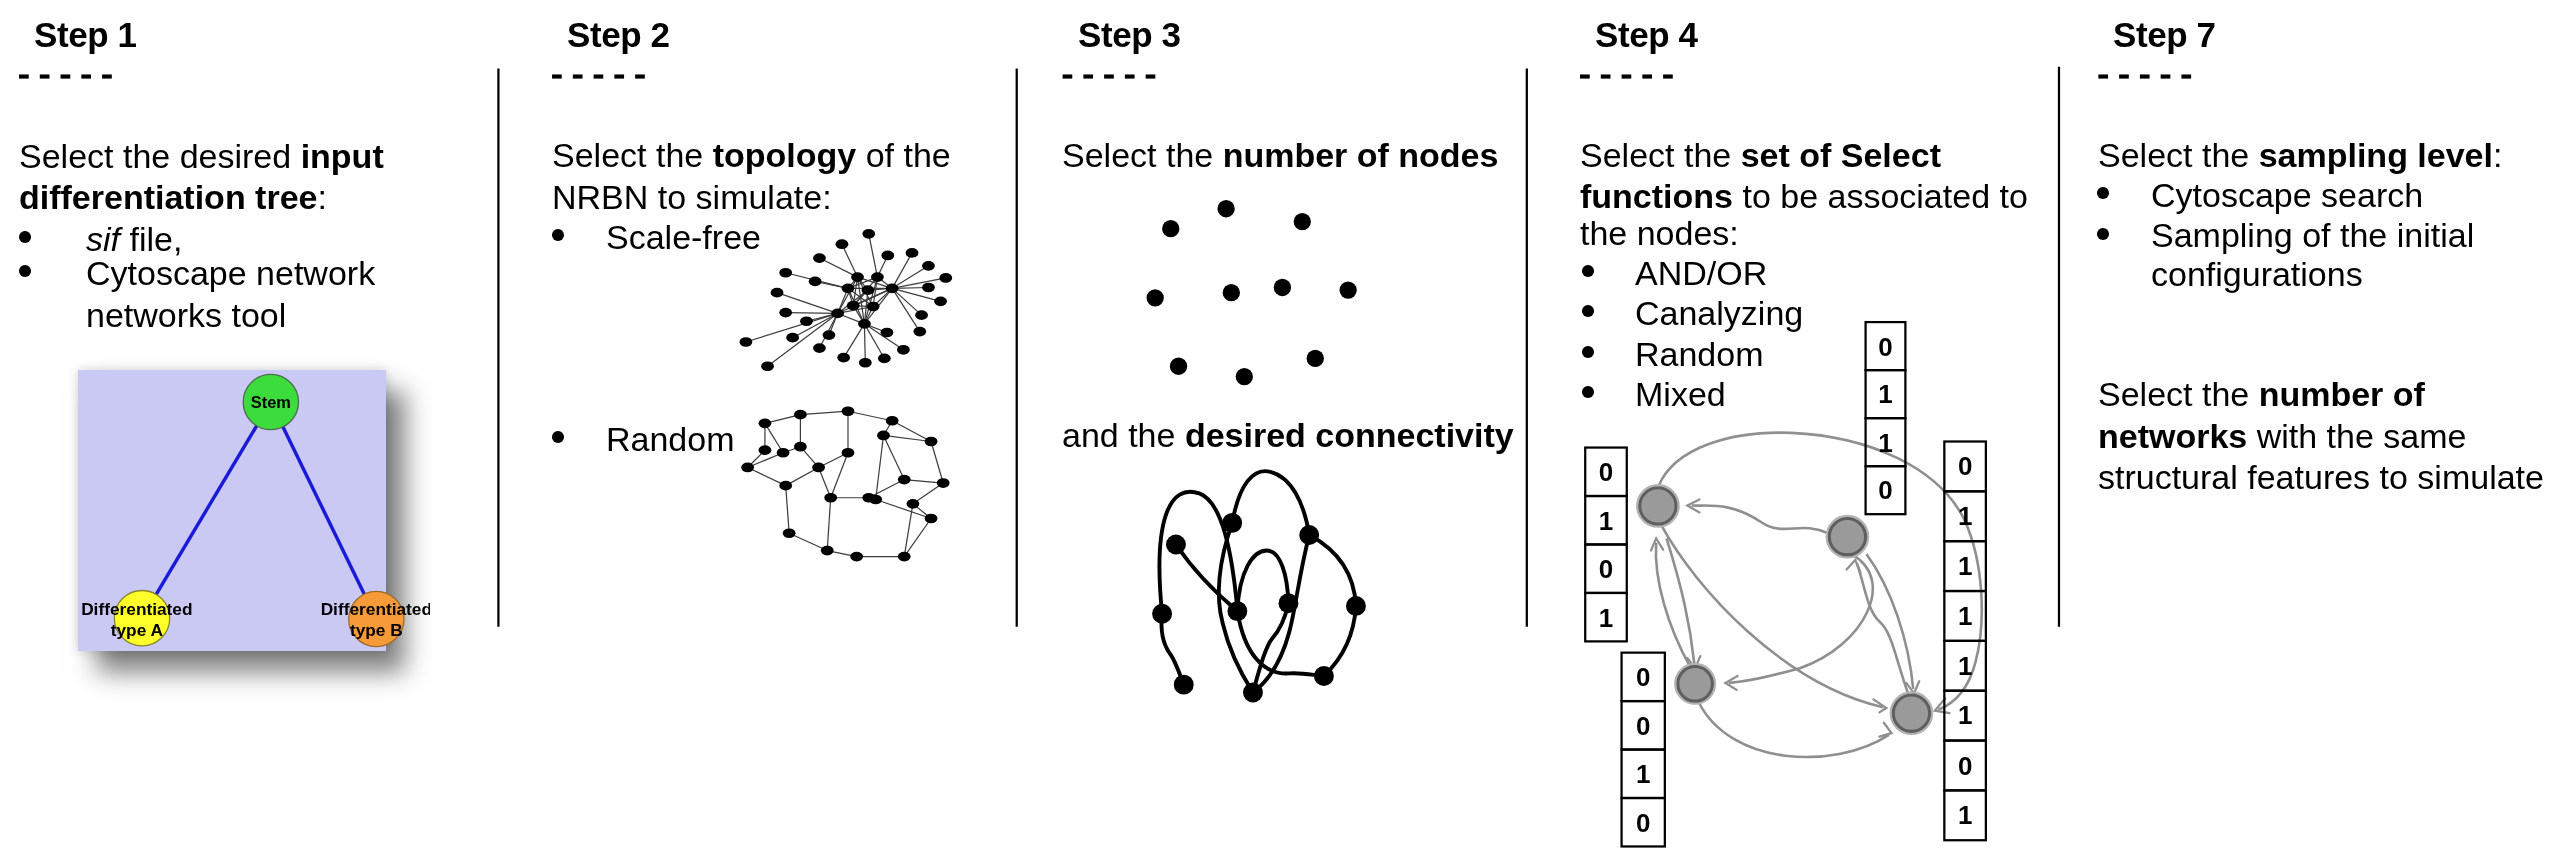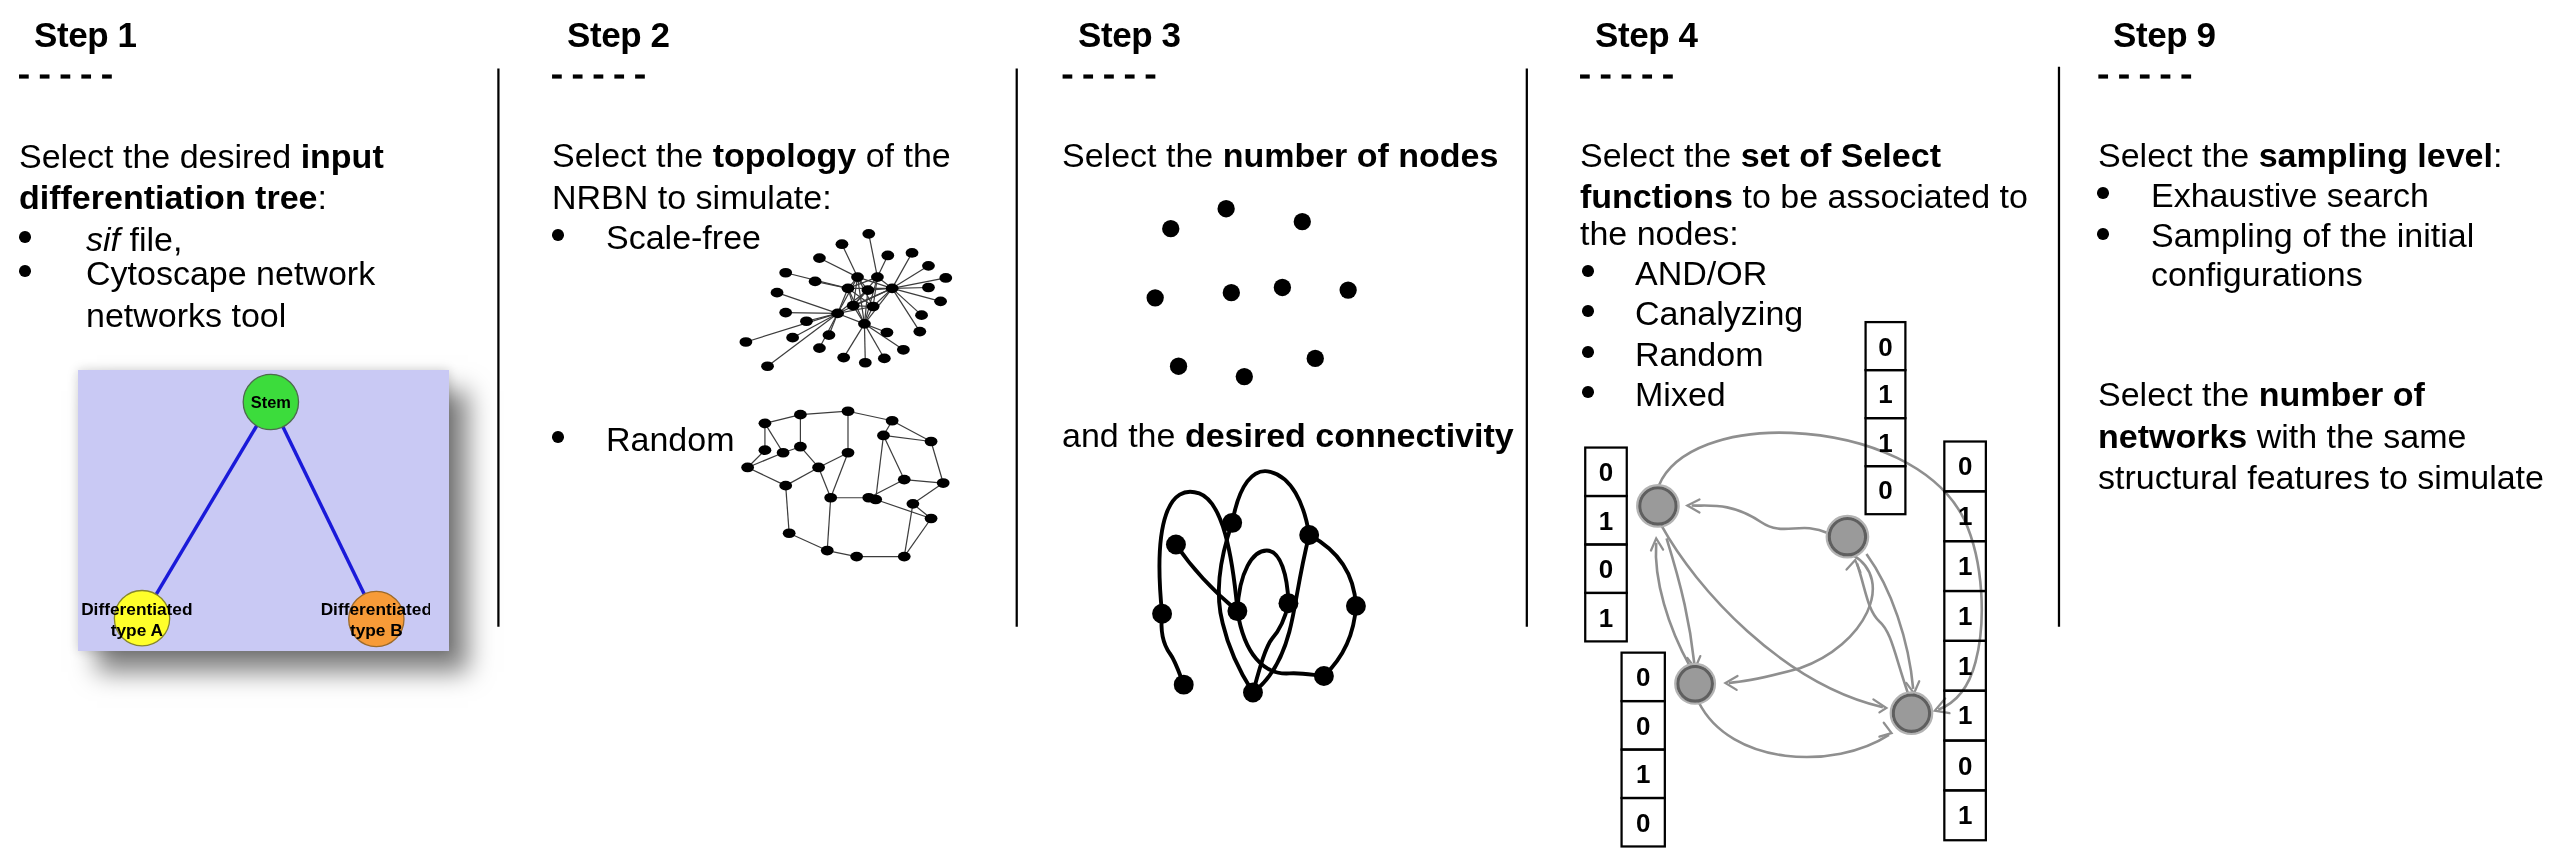--- a/index.html
+++ b/index.html
@@ -10,21 +10,21 @@
 .dot{position:absolute;width:11.6px;height:11.6px;border-radius:50%;background:#000;}
 svg{position:absolute;left:0;top:0;}
 </style>
 </head>
 <body>
 
 <div class="title" style="left:19px;top:16.6px;">Step 1</div>
 <div class="title" style="left:552px;top:16.6px;">Step 2</div>
 <div class="title" style="left:1063px;top:16.6px;">Step 3</div>
 <div class="title" style="left:1580px;top:16.6px;">Step 4</div>
-<div class="title" style="left:2098px;top:16.6px;">Step 9</div>
+<div class="title" style="left:2098px;top:16.6px;">Step 7</div>
 
 <div class="ln" style="left:19px;top:139px;">Select the desired <b>input</b></div>
 <div class="ln" style="left:19px;top:180px;"><b>differentiation tree</b>:</div>
 <div class="dot" style="left:19.3px;top:231px;"></div>
 <div class="ln" style="left:86px;top:222px;"><i>sif</i> file,</div>
 <div class="dot" style="left:19.3px;top:265px;"></div>
 <div class="ln" style="left:86px;top:256px;">Cytoscape network</div>
 <div class="ln" style="left:86px;top:298px;">networks tool</div>
 
 <div class="ln" style="left:552px;top:138px;">Select the <b>topology</b> of the</div>
@@ -44,29 +44,29 @@
 <div class="ln" style="left:1635px;top:256px;">AND/OR</div>
 <div class="dot" style="left:1582px;top:305px;"></div>
 <div class="ln" style="left:1635px;top:296px;">Canalyzing</div>
 <div class="dot" style="left:1582px;top:346px;"></div>
 <div class="ln" style="left:1635px;top:337px;">Random</div>
 <div class="dot" style="left:1582px;top:386px;"></div>
 <div class="ln" style="left:1635px;top:377px;">Mixed</div>
 
 <div class="ln" style="left:2098px;top:138px;">Select the <b>sampling level</b>:</div>
 <div class="dot" style="left:2097px;top:187px;"></div>
-<div class="ln" style="left:2151px;top:178px;">Exhaustive search</div>
+<div class="ln" style="left:2151px;top:178px;">Cytoscape search</div>
 <div class="dot" style="left:2097px;top:228px;"></div>
 <div class="ln" style="left:2151px;top:218px;">Sampling of the initial</div>
 <div class="ln" style="left:2151px;top:257px;">configurations</div>
 <div class="ln" style="left:2098px;top:377px;">Select the <b>number of</b></div>
 <div class="ln" style="left:2098px;top:419px;"><b>networks</b> with the same</div>
 <div class="ln" style="left:2098px;top:460px;">structural features to simulate</div>
 
-<div class="abs" style="left:78px;top:370px;width:364px;height:281px;background:#c9c9f4;box-shadow:19px 21px 24px rgba(0,0,0,0.5), 0 0 10.4px rgba(0,0,0,0.18);padding-left:7px;">
+<div class="abs" style="left:78px;top:370px;width:308px;height:281px;background:#c9c9f4;box-shadow:19px 21px 24px rgba(0,0,0,0.5), 0 0 10.4px rgba(0,0,0,0.18);">
 <svg width="352" height="281" viewBox="0 0 407 325">
 <line x1="223" y1="37" x2="74" y2="287" stroke="#1a1ad9" stroke-width="4"></line>
 <line x1="223" y1="37" x2="345" y2="288" stroke="#1a1ad9" stroke-width="4"></line>
 <circle cx="223" cy="37" r="32" fill="#3cdc3c" stroke="#4d6b4d" stroke-width="1.5"></circle>
 <circle cx="74" cy="287" r="32" fill="#ffff2a" stroke="#86862c" stroke-width="1.5"></circle>
 <circle cx="345" cy="288" r="32" fill="#f79b38" stroke="#9c6a2a" stroke-width="1.5"></circle>
 <text x="223" y="44" font-size="19" font-weight="bold" text-anchor="middle">Stem</text>
 <text x="68" y="283.5" font-size="20" font-weight="bold" text-anchor="middle">Differentiated</text>
 <text x="68" y="308" font-size="20" font-weight="bold" text-anchor="middle">type A</text>
 <text x="345" y="283.5" font-size="20" font-weight="bold" text-anchor="middle">Differentiated</text>

